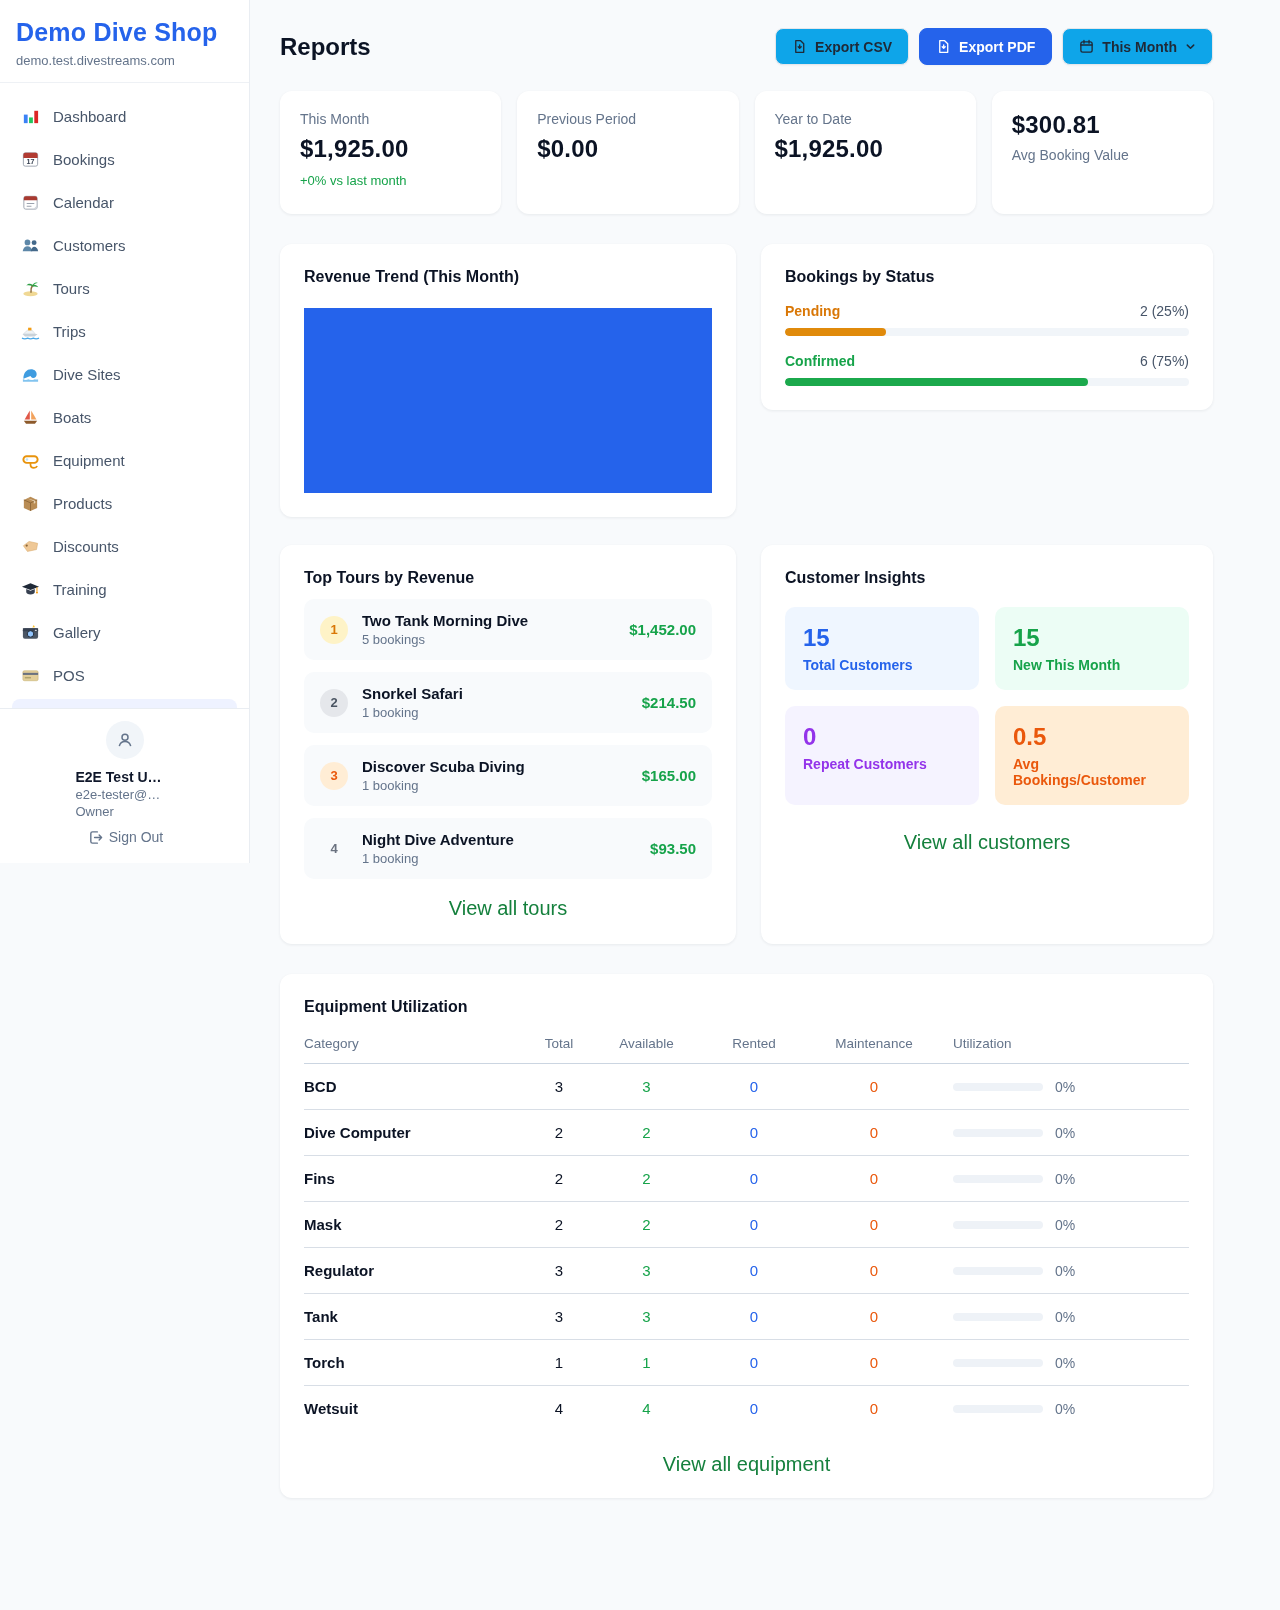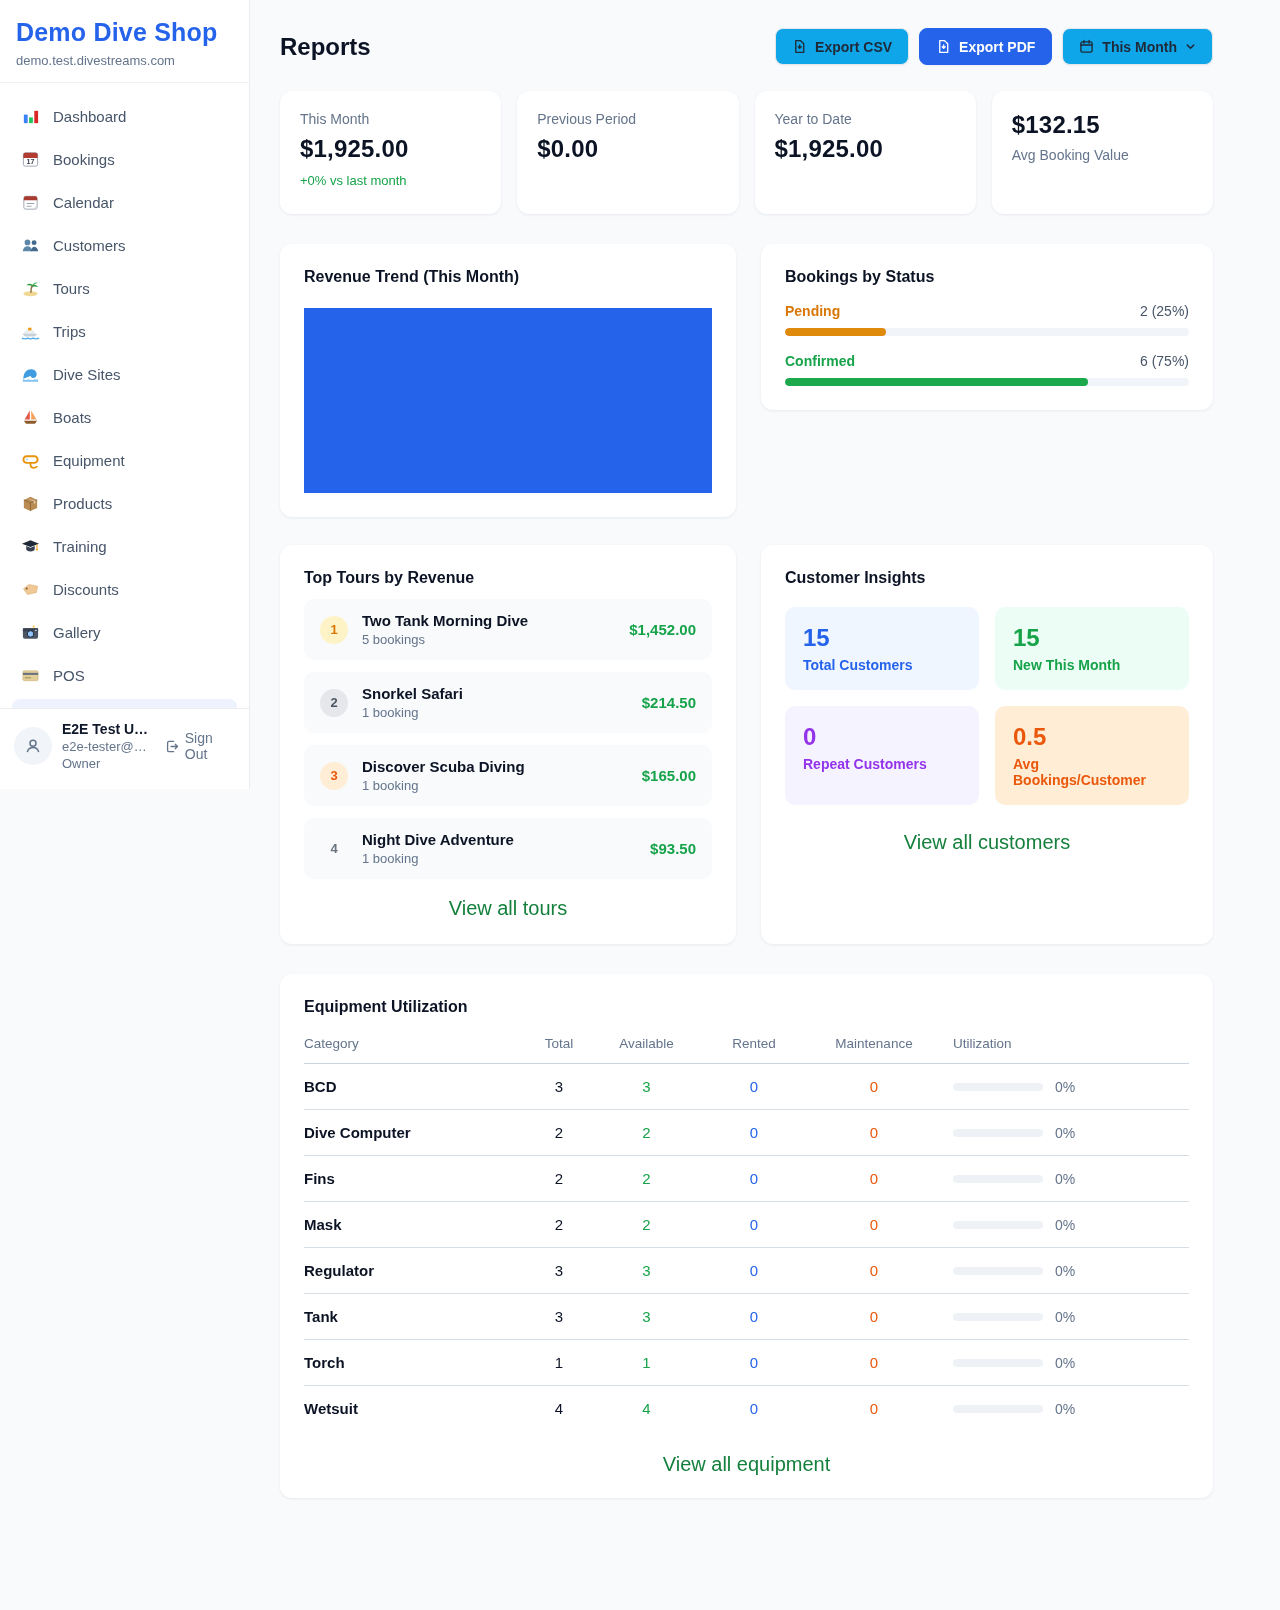--- a/index.html
+++ b/index.html
@@ -27,21 +27,21 @@
   }
   .nav-item .icon { width:20px; height:20px; flex:0 0 20px; display:flex; align-items:center; justify-content:center; }
   .nav-item .icon svg { width:19px; height:19px; }
   .nav-label { font-size:15px; color:#475569; }
   .nav-active-sliver {
     height:9px; margin:1px 4px 0; background:#eef2ff;
     border-radius:8px 8px 0 0;
   }
   .user-footer {
     border-top:1px solid #e9edf2; padding:12px 14px 18px;
-    display:flex; align-items:center; gap:10px;
+    display:flex; align-items:center; gap:10px;flex-direction:column;
   }
   .avatar {
     width:38px; height:38px; border-radius:50%; background:#f1f5f9;
     display:flex; align-items:center; justify-content:center; flex:0 0 38px;
   }
   .user-meta { width:98px; overflow:hidden; }
   .user-name { font-size:14px; font-weight:700; color:#0f172a; white-space:nowrap; }
   .user-email { font-size:13px; color:#64748b; margin-top:2px; white-space:nowrap; }
   .user-role { font-size:13px; color:#64748b; margin-top:2px; }
   .signout { display:flex; align-items:center; gap:6px; color:#64748b; font-size:14px; cursor:pointer; margin-left:2px; }
@@ -257,37 +257,37 @@
             <path d="M10 9.3v8.5" stroke="#8a6437" stroke-width=".9"></path>
             <path d="M6.5 4.6l7 3.1v2.5l1.6-.7V7.2z" fill="#e7d3b1"></path>
           </svg>
         </span>
       <span class="nav-label">Products</span>
     </div>
 
     <div class="nav-item">
       <span class="icon">
           <svg viewBox="0 0 20 20">
+            <path d="M2.5 9.2l6-4.5 9 2-1.2 6.5-9.5 2z" fill="#efc896" stroke="#d9ab6d" stroke-width=".6"></path>
+            <circle cx="6" cy="9" r="1.2" fill="#8a6437"></circle>
+          </svg>
+        </span>
+      <span class="nav-label">Discounts</span>
+    </div>
+
+    <div class="nav-item">
+      <span class="icon">
+          <svg viewBox="0 0 20 20">
             <path d="M10 3.5l9 3.5-9 3.5-9-3.5z" fill="#1f2937"></path>
             <path d="M5.5 9.5v3.2c0 1.4 2 2.6 4.5 2.6s4.5-1.2 4.5-2.6V9.5L10 11.3z" fill="#374151"></path>
             <path d="M16.8 7.5v4.5" stroke="#f39c12" stroke-width="1.1"></path>
             <circle cx="16.8" cy="13.2" r="1.1" fill="#f39c12"></circle>
           </svg>
         </span>
       <span class="nav-label">Training</span>
-    </div>
-
-    <div class="nav-item">
-      <span class="icon">
-          <svg viewBox="0 0 20 20">
-            <path d="M2.5 9.2l6-4.5 9 2-1.2 6.5-9.5 2z" fill="#efc896" stroke="#d9ab6d" stroke-width=".6"></path>
-            <circle cx="6" cy="9" r="1.2" fill="#8a6437"></circle>
-          </svg>
-        </span>
-      <span class="nav-label">Discounts</span>
     </div>
 
     <div class="nav-item">
       <span class="icon">
           <svg viewBox="0 0 20 20">
             <path d="M13.5 2.2l1.2 2.4-2.8.2z" fill="#fbbf24"></path>
             <rect x="2" y="5.5" width="16" height="11" rx="2" fill="#4b5563"></rect>
             <rect x="2" y="5.5" width="16" height="3.2" fill="#374151"></rect>
             <circle cx="10" cy="11.5" r="3.4" fill="#93c5fd" stroke="#1f2937" stroke-width="1"></circle>
             <rect x="14.5" y="7" width="2.2" height="1.4" rx=".5" fill="#d1d5db"></rect>
@@ -372,21 +372,21 @@
     </div>
     <div class="card stat-card">
       <div class="stat-label">Previous Period</div>
       <div class="stat-value">$0.00</div>
     </div>
     <div class="card stat-card">
       <div class="stat-label">Year to Date</div>
       <div class="stat-value">$1,925.00</div>
     </div>
     <div class="card stat-card value-first">
-      <div class="stat-value">$132.15</div>
+      <div class="stat-value">$300.81</div>
       <div class="stat-label">Avg Booking Value</div>
     </div>
   </div>
 
   <div class="two-col">
     <div class="card chart-card">
       <div class="card-title">Revenue Trend (This Month)</div>
       <div class="chart-rect"></div>
     </div>
     <div class="card status-card">

